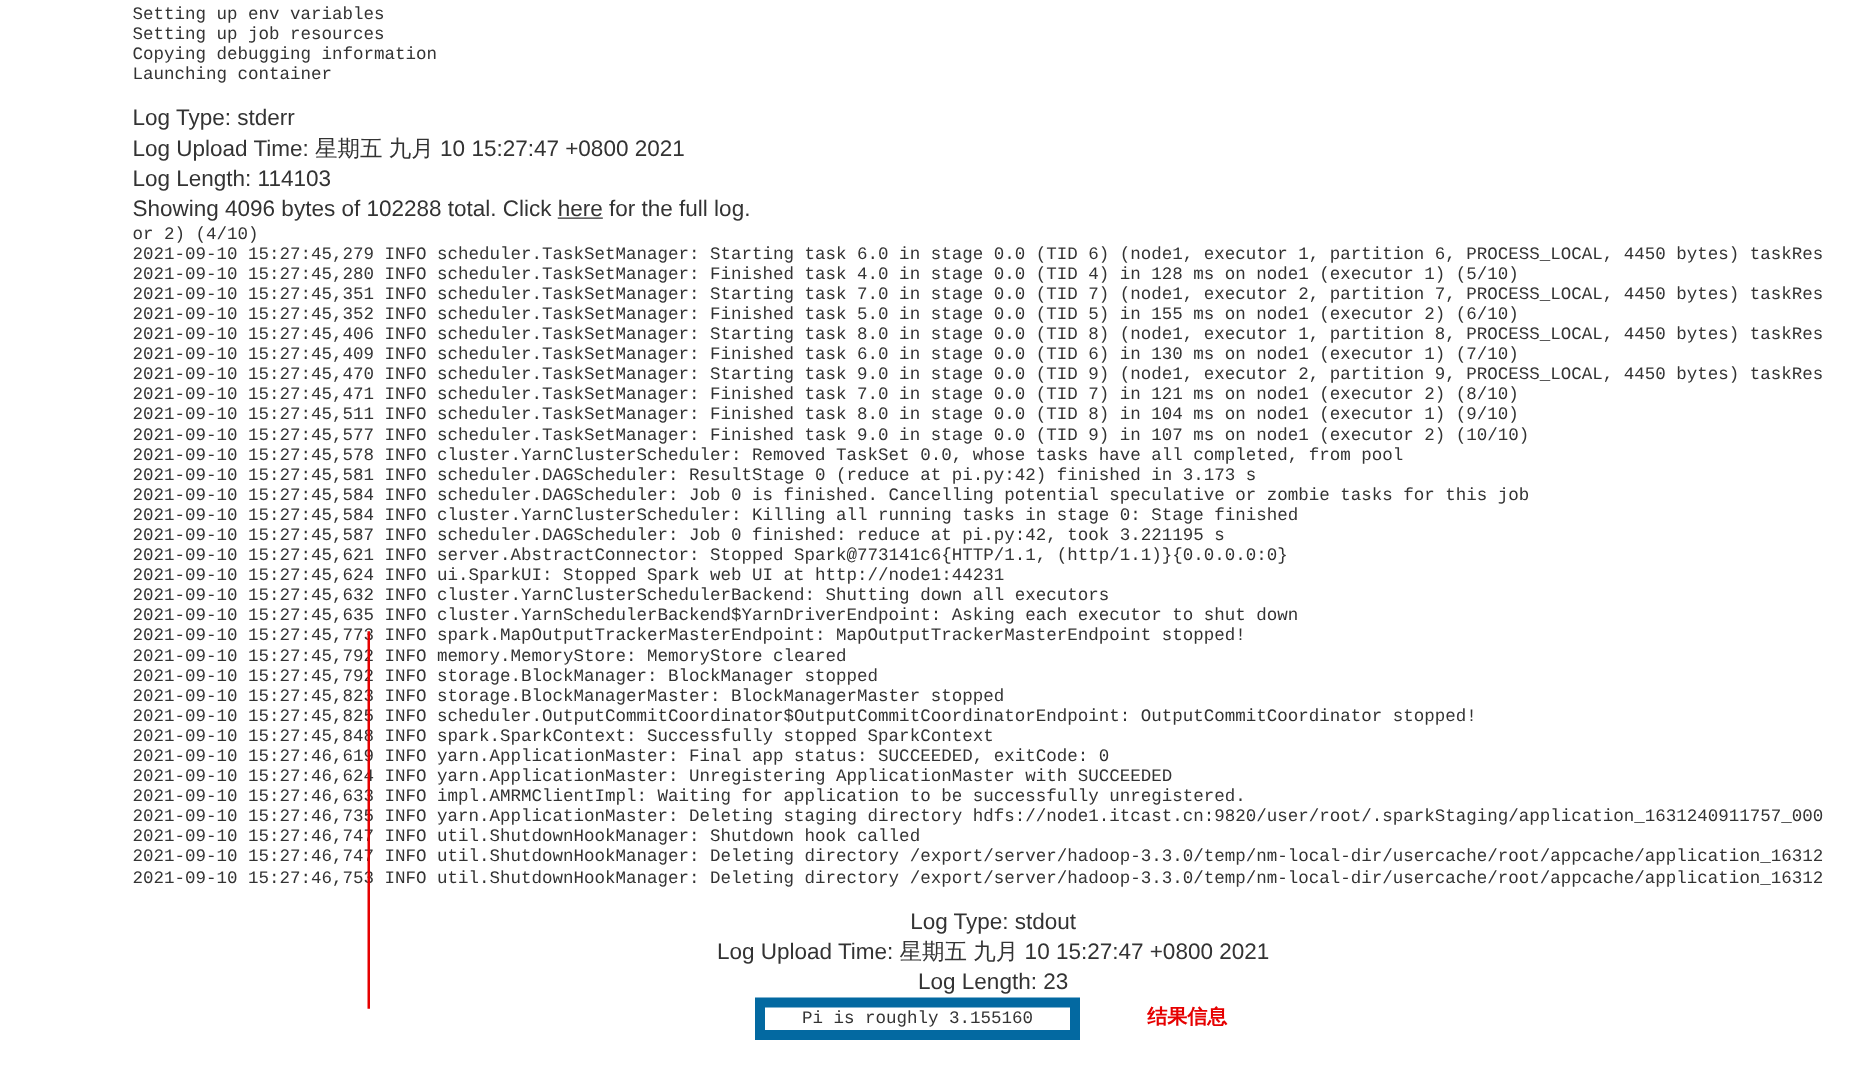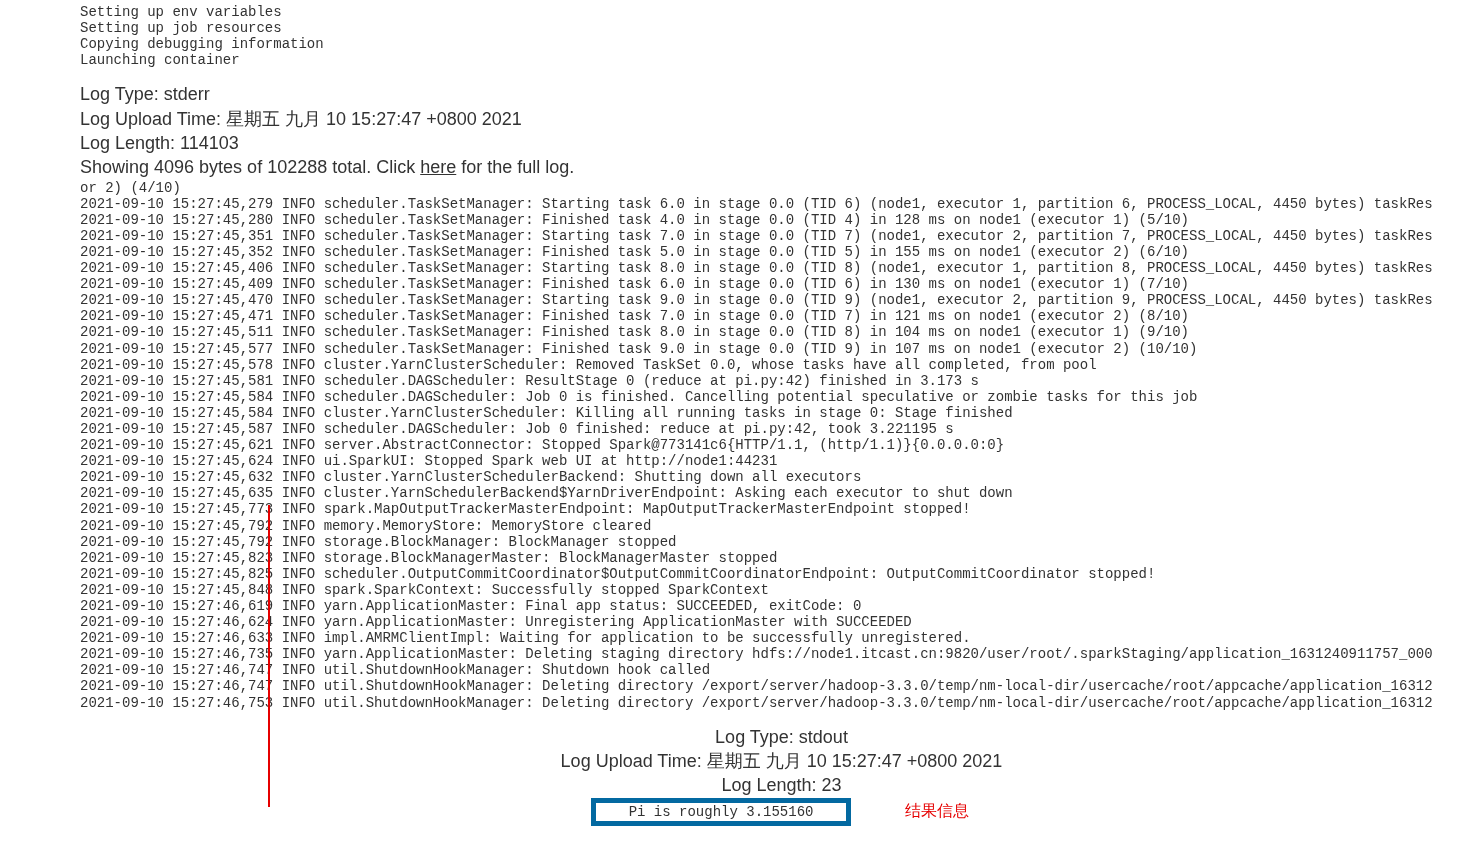--- a/index.html
+++ b/index.html
@@ -5,21 +5,21 @@
     * { margin: 0; padding: 0; box-sizing: border-box; }
     body {
       font-family: Arial, sans-serif;
       font-size: 14px;
       color: #333;
       background: #fff;
       width: 1483px;
       overflow-x: hidden;
     }
     .container {
-      padding-left: 80px;
+      padding-left: 106px;
       padding-top: 4px;
     }
     .pre-block {
       font-family: "Courier New", monospace;
       font-size: 14px;
       line-height: 1.15;
       white-space: pre;
       color: #333;
     }
     .section-header {
@@ -40,29 +40,29 @@
       line-height: 1.15;
       white-space: pre;
       color: #333;
     }
     .annotation-line {
       position: absolute;
       border-left: 2px solid #e60000;
       left: 188px;
     }
     .result-box {
-      border: 5px solid #0369a1;
+      border: 8px solid #0369a1;
       display: inline-block;
       padding: 1px 4px;
       font-family: "Courier New", monospace;
       font-size: 14px;
     }
     .annotation-label {
       color: #e60000;
-      font-weight: normal;
+      font-weight: bold;
       font-family: Arial, sans-serif;
       font-size: 16px;
       display: inline-block;
       margin-left: 50px;
       vertical-align: middle;
     }
     .stdout-section {
       position: relative;
       text-align: center;
     }

